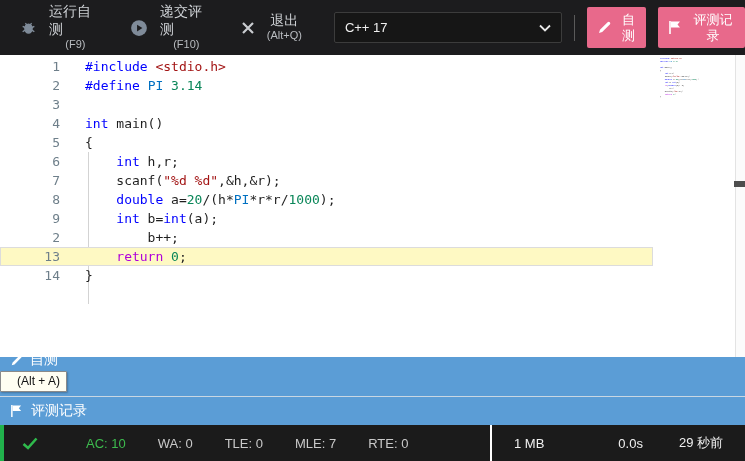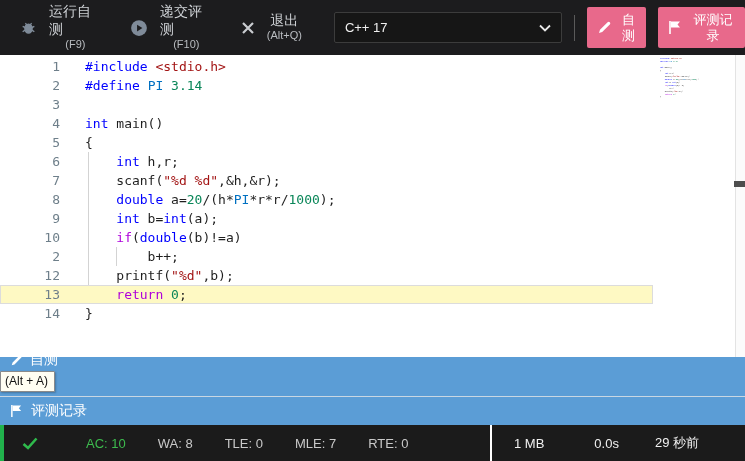--- a/index.html
+++ b/index.html
@@ -71,36 +71,36 @@
   }
   .panel-selftest .hdr { position:absolute; left:10px; top:-6px; font-size:14px; display:flex; gap:7px; align-items:center; }
   .panel-divider { position:absolute; left:0; top:396px; width:745px; height:1px; background:#c9d7e3; }
   .panel-record {
     position:absolute; left:0; top:397px; width:745px; height:28px;
     background:#5b9dd6; color:#fff; display:flex; align-items:center; gap:8px;
     padding-left:10px; font-size:14px;
   }
   .tooltip {
     position:absolute; left:0; top:371px; background:#fffef2; border:1px solid #8a8a8a;
-    font-size:12px; color:#111; padding:2px 6px 3px 4px; border-radius:1px;
+    font-size:12px; color:#111; padding:2px 6px 3px 16px; border-radius:1px;
     box-shadow:1px 1px 2px rgba(0,0,0,.25); z-index:5; white-space:nowrap;
   }
   
   .result-bar {
     position:absolute; left:0; top:425px; width:745px; height:37px;
     background:#1b1b1b; border-left:4px solid #21b24c;
     display:flex; align-items:center; font-size:13px; color:#c9c9c9;
   }
   .result-bar .check { margin-left:18px; }
   .stat { margin-left:32px; }
   .stat.first { margin-left:48px; color:#3dbb4e; }
   .res-vdiv { position:absolute; left:486px; top:0; width:2px; height:36px; background:#fff; }
   .res-right { position:absolute; left:497px; top:0; height:36px; display:flex; align-items:center; color:#f0f0f0; }
   .res-right .mem { margin-left:13px; }
-  .res-right .time { margin-left:50px; }
+  .res-right .time { margin-left:74px; }
   .res-right .when { margin-left:36px; }
 </style>
 </head>
 <body>
 
 <div class="app">
 
   <div class="toolbar">
     <div class="tb-btn">
       <span class="icon">
@@ -173,23 +173,21 @@
     <div class="lines" id="lines">
         <div class="crow"><span class="ln">1</span><span class="code"><span class="tk-kw">#include</span><span class="tk-pl"> </span><span class="tk-str">&lt;stdio.h&gt;</span></span></div>
         <div class="crow"><span class="ln">2</span><span class="code"><span class="tk-kw">#define</span><span class="tk-pl"> </span><span class="tk-var">PI</span><span class="tk-pl"> </span><span class="tk-num">3.14</span></span></div>
         <div class="crow"><span class="ln">3</span><span class="code"></span></div>
         <div class="crow"><span class="ln">4</span><span class="code"><span class="tk-kw">int</span><span class="tk-pl"> main()</span></span></div>
         <div class="crow"><span class="ln">5</span><span class="code"><span class="tk-pl">{</span></span></div>
         <div class="crow"><span class="ln">6</span><span class="code"><span class="tk-pl">    </span><span class="tk-kw">int</span><span class="tk-pl"> h,r;</span></span></div>
         <div class="crow"><span class="ln">7</span><span class="code"><span class="tk-pl">    scanf(</span><span class="tk-str">"%d %d"</span><span class="tk-pl">,&amp;h,&amp;r);</span></span></div>
         <div class="crow"><span class="ln">8</span><span class="code"><span class="tk-pl">    </span><span class="tk-kw">double</span><span class="tk-pl"> a=</span><span class="tk-num">20</span><span class="tk-pl">/(h*</span><span class="tk-var">PI</span><span class="tk-pl">*r*r/</span><span class="tk-num">1000</span><span class="tk-pl">);</span></span></div>
         <div class="crow"><span class="ln">9</span><span class="code"><span class="tk-pl">    </span><span class="tk-kw">int</span><span class="tk-pl"> b=</span><span class="tk-kw">int</span><span class="tk-pl">(a);</span></span></div>
-        <div class="crow"><span class="ln">10</span><span class="code"><span class="tk-pl">    </span><span class="tk-ctrl">if</span><span class="tk-pl">(</span><span class="tk-kw">double</span><span class="tk-pl">(b)!=a)</span></span></div>
         <div class="crow"><span class="ln">2</span><span class="code"><span class="tk-pl">        b++;</span></span></div>
-        <div class="crow"><span class="ln">12</span><span class="code"><span class="tk-pl">    printf(</span><span class="tk-str">"%d"</span><span class="tk-pl">,b);</span></span></div>
         <div class="crow cur"><span class="ln">13</span><span class="code"><span class="tk-pl">    </span><span class="tk-ctrl">return</span><span class="tk-pl"> </span><span class="tk-num">0</span><span class="tk-pl">;</span></span></div>
         <div class="crow"><span class="ln">14</span><span class="code"><span class="tk-pl">}</span></span></div>
       </div>
     <div class="minimap">
       <div class="mini" id="mini">
           <div class="crow"><span class="code"><span class="tk-kw">#include</span><span class="tk-pl"> </span><span class="tk-str">&lt;stdio.h&gt;</span></span></div>
           <div class="crow"><span class="code"><span class="tk-kw">#define</span><span class="tk-pl"> </span><span class="tk-var">PI</span><span class="tk-pl"> </span><span class="tk-num">3.14</span></span></div>
           <div class="crow"><span class="code"></span></div>
           <div class="crow"><span class="code"><span class="tk-kw">int</span><span class="tk-pl"> main()</span></span></div>
           <div class="crow"><span class="code"><span class="tk-pl">{</span></span></div>
@@ -236,21 +234,21 @@
     <span>评测记录</span>
   </div>
 
   <div class="result-bar">
     <span class="check icon">
       <svg width="16" height="13" viewBox="0 0 16 13">
           <path d="M1.5 7 L6 11 L14.5 1.5" stroke="#2fba4c" stroke-width="2.6" fill="none"></path>
         </svg>
     </span>
     <span class="stat first">AC: 10</span>
-    <span class="stat">WA: 8</span>
+    <span class="stat">WA: 0</span>
     <span class="stat">TLE: 0</span>
     <span class="stat">MLE: 7</span>
     <span class="stat">RTE: 0</span>
     <div class="res-vdiv"></div>
     <div class="res-right">
       <span class="mem">1 MB</span>
       <span class="time">0.0s</span>
       <span class="when">29 秒前</span>
     </div>
   </div>

